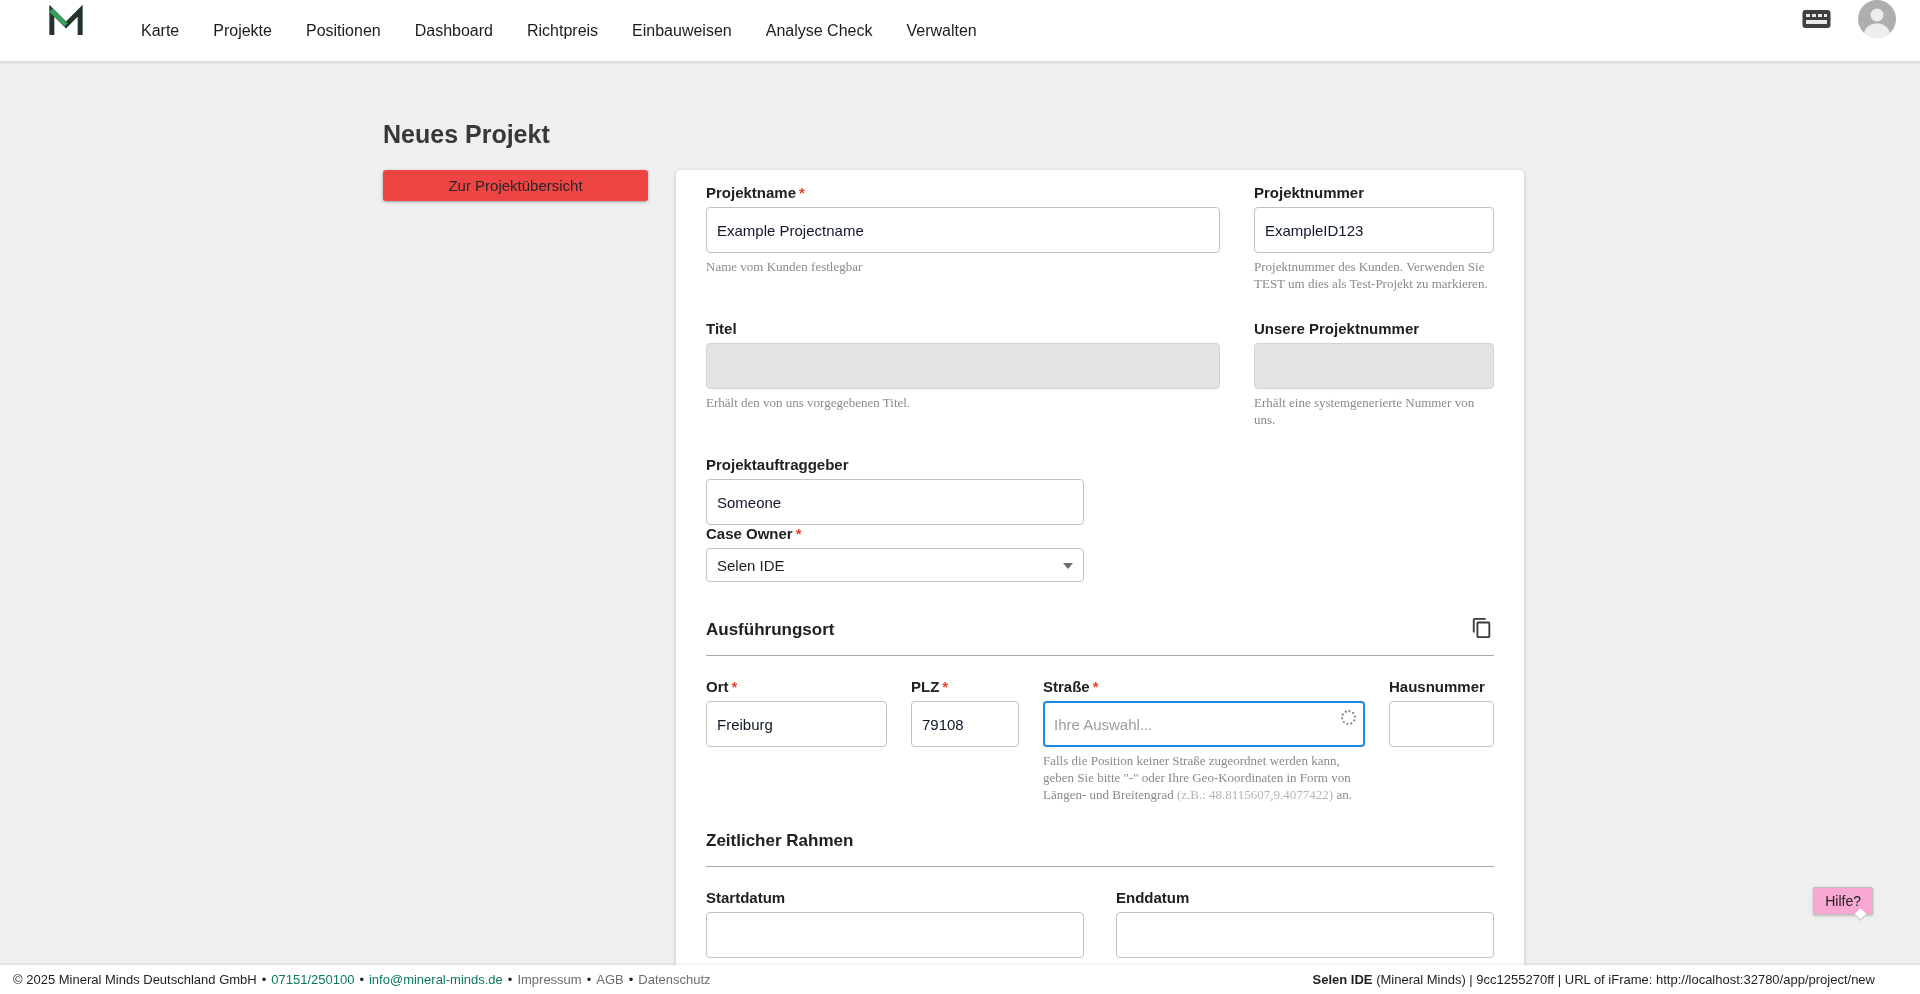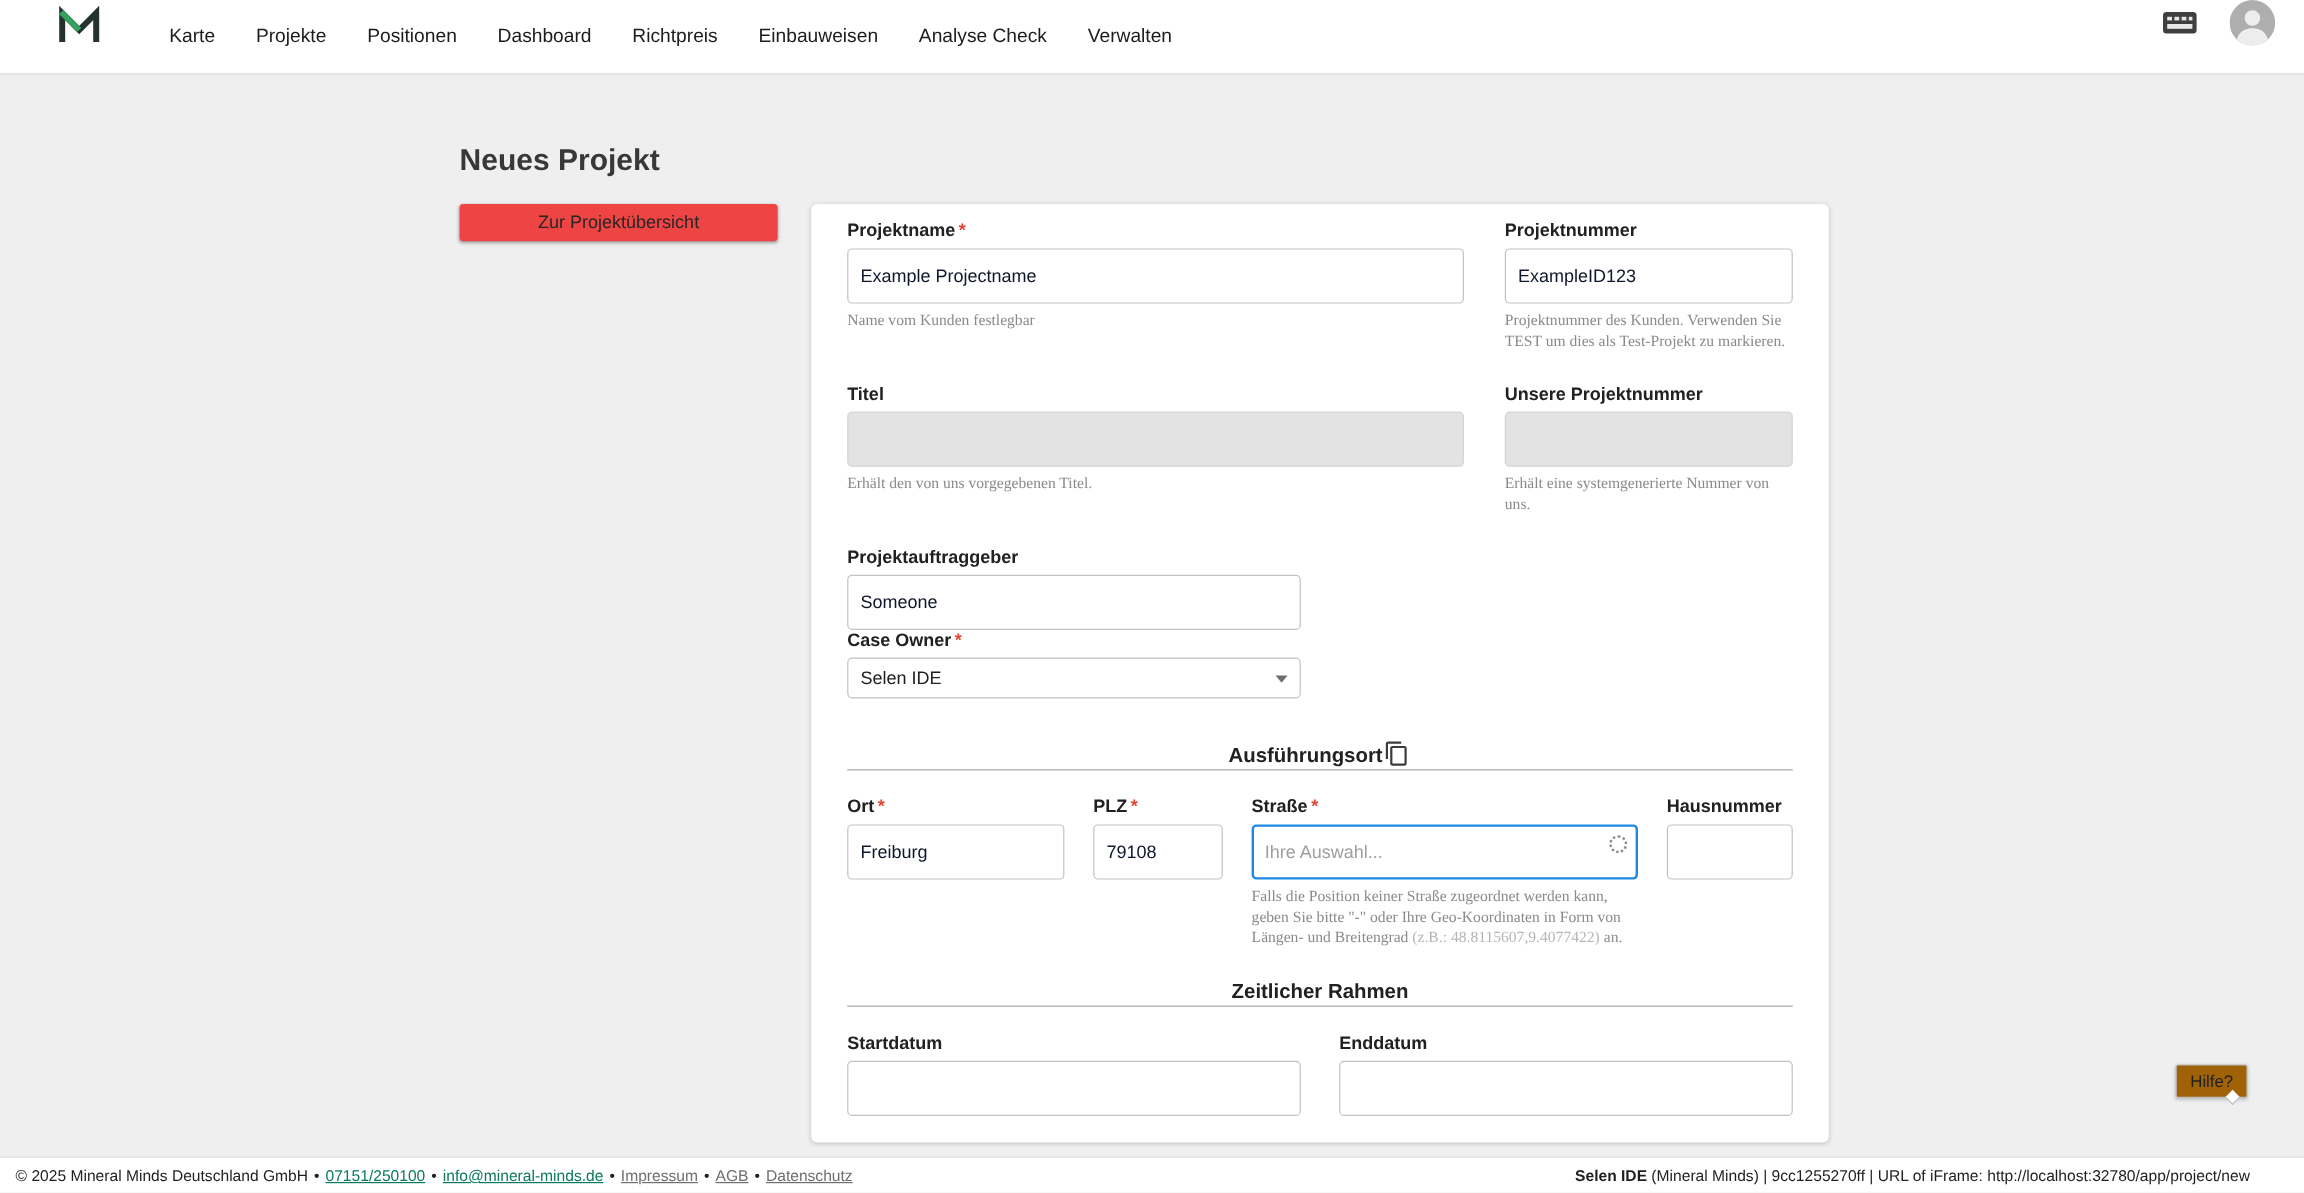--- a/index.html
+++ b/index.html
@@ -77,49 +77,49 @@
   .input-wrap { position:relative; }
   .txt.focused { border:2px solid #1e88e5; padding:0 30px 0 9px; }
   .spinner {
     position:absolute; right:9px; top:9px; width:15px; height:15px;
     border:2px dotted #7d8a93; border-radius:50%;
     animation: spin 1.4s linear infinite;
   }
   @keyframes spin { to { transform: rotate(360deg); } }
 
   .section {
-    display:flex; justify-content:center; align-items:flex-end;
-    border-bottom:1px solid #a8a8a8; padding-bottom:1px; margin:6px 0 22px 0;
+    display:flex; justify-content:space-between; align-items:flex-end;
+    border-bottom:1px solid #a8a8a8; padding-bottom:15px; margin:6px 0 22px 0;
   }
   .section-title { font-size:17px; font-weight:bold; color:#212121; margin:0; }
   .copy-btn { cursor:pointer; display:flex; align-items:center; padding:1px; }
 
   
   .help-btn {
     position:absolute; right:47px; bottom:79px; z-index:30;
-    background:#a16207; border:1px solid #bdbdbd; border-radius:2px;
+    background:#f9a8d4; border:1px solid #bdbdbd; border-radius:2px;
     padding:5px 11px; font-size:14px; color:#212121; cursor:pointer;
     box-shadow:0 1px 3px rgba(0,0,0,0.2);
   }
   .help-btn::after {
     content:""; position:absolute; bottom:-5px; right:7px; width:8px; height:8px;
     background:#fff; border-right:1px solid #bdbdbd; border-bottom:1px solid #bdbdbd;
     transform:rotate(45deg);
   }
 
   
   .footer {
     position:absolute; left:0; right:0; bottom:0; height:29px; background:#ffffff;
     display:flex; align-items:center; justify-content:space-between;
     padding:0 13px; font-size:13px; color:#1f1f1f; z-index:25;
     box-shadow:0 -1px 2px rgba(0,0,0,0.08);
   }
   .footer-left { display:flex; align-items:center; gap:5px; white-space:nowrap; }
   .footer-right { white-space:nowrap; padding-right:32px; }
-  .lnk { text-decoration:underline; cursor:pointer; }
+  .lnk { cursor:pointer; }
   .lnk-green { color:#0b7a5c; }
   .lnk-gray { color:#6e6e6e; }
 </style>
 </head>
 <body>
 
 <header class="navbar">
   <div class="logo">
     <svg width="40" height="40" viewBox="0 0 48 48">
       <polyline points="7,42 7,13 24,30 41,13 41,42" fill="none" stroke="#25332e" stroke-width="6"></polyline>

